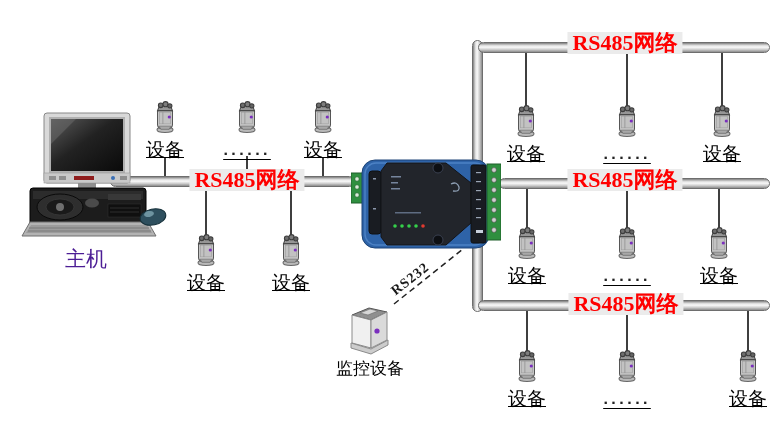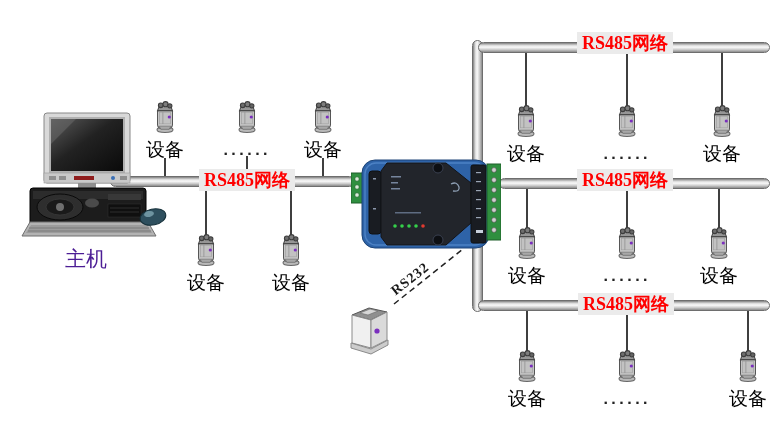--- a/index.html
+++ b/index.html
@@ -11,25 +11,25 @@
   .pipe{position:absolute;z-index:1;box-sizing:border-box;border:1px solid #6e6e6e;}
   .pipe.h{height:11px;border-radius:6px;
     background:linear-gradient(to bottom,#7f7f7f 0%,#d9d9d9 25%,#fafafa 46%,#d2d2d2 70%,#8c8c8c 100%);}
   .pipe.v{width:11px;border-radius:6px;
     background:linear-gradient(to right,#7f7f7f 0%,#d9d9d9 25%,#fafafa 46%,#d2d2d2 70%,#8c8c8c 100%);}
   
   .drop{position:absolute;width:2px;background:#3f3f3f;z-index:0;}
   
   .bus-label{
     position:absolute;transform:translateX(-50%);z-index:3;
-    background:#ebebeb;color:#ff0000;font-weight:bold;font-size:18px;line-height:22px;
+    background:#ebebeb;color:#ff0000;font-weight:bold;font-size:22px;line-height:22px;
     padding:0 5px;white-space:nowrap;font-family:"Liberation Serif","DejaVu Serif",serif;
   }
   
-  .device{position:absolute;width:70px;margin-left:-35px;text-align:center;z-index:2;}
+  .device{position:absolute;width:70px;margin-left:-35px;text-align:center;z-index:2;text-decoration:underline;}
   .dicon{width:24px;height:32px;display:inline-block;}
   .dlabel{font-size:19px;line-height:22px;margin-top:1px;color:#000;white-space:nowrap;}
   .dlabel.dots{font-size:13px;font-weight:bold;letter-spacing:3px;color:#222;margin-top:6px;}
   
   .big-label{position:absolute;transform:translateX(-50%);font-size:21px;color:#4c1d95;z-index:3;white-space:nowrap;}
   .mid-label{position:absolute;transform:translateX(-50%);font-size:17px;color:#000;z-index:3;white-space:nowrap;}
   
   .rs232-text{
     position:absolute;z-index:3;font-size:14px;font-weight:bold;color:#1a1a1a;
     transform:rotate(-38deg);transform-origin:0 100%;letter-spacing:1px;
@@ -273,14 +273,15 @@
   <div class="rs232-text" style="left:398px;top:283px">RS232</div>
 
   <svg class="abs z2" style="left:348px;top:303px" width="44" height="54" viewBox="0 0 44 54">
     <polygon points="4,12 21,5 39,9 23,17" fill="#8f8f8f" stroke="#555"></polygon>
     <polygon points="12,10 22,6 30,8 20,12" fill="#d6d6d6" stroke="#666" stroke-width="0.6"></polygon>
     <polygon points="4,12 23,17 23,45 4,40" fill="#f0f0f0" stroke="#8a8a8a"></polygon>
     <polygon points="23,17 39,9 39,37 23,45" fill="#dadada" stroke="#8a8a8a"></polygon>
     <circle cx="29" cy="28" r="2.6" fill="#7b2fbe"></circle>
     <polygon points="3,40 23,46 40,37 40,42 23,51 3,45" fill="#cccccc" stroke="#8a8a8a"></polygon>
   </svg>
+  <div class="mid-label" style="left:370px;top:357px">监控设备</div>
 
 </div>
 
 </body></html>

